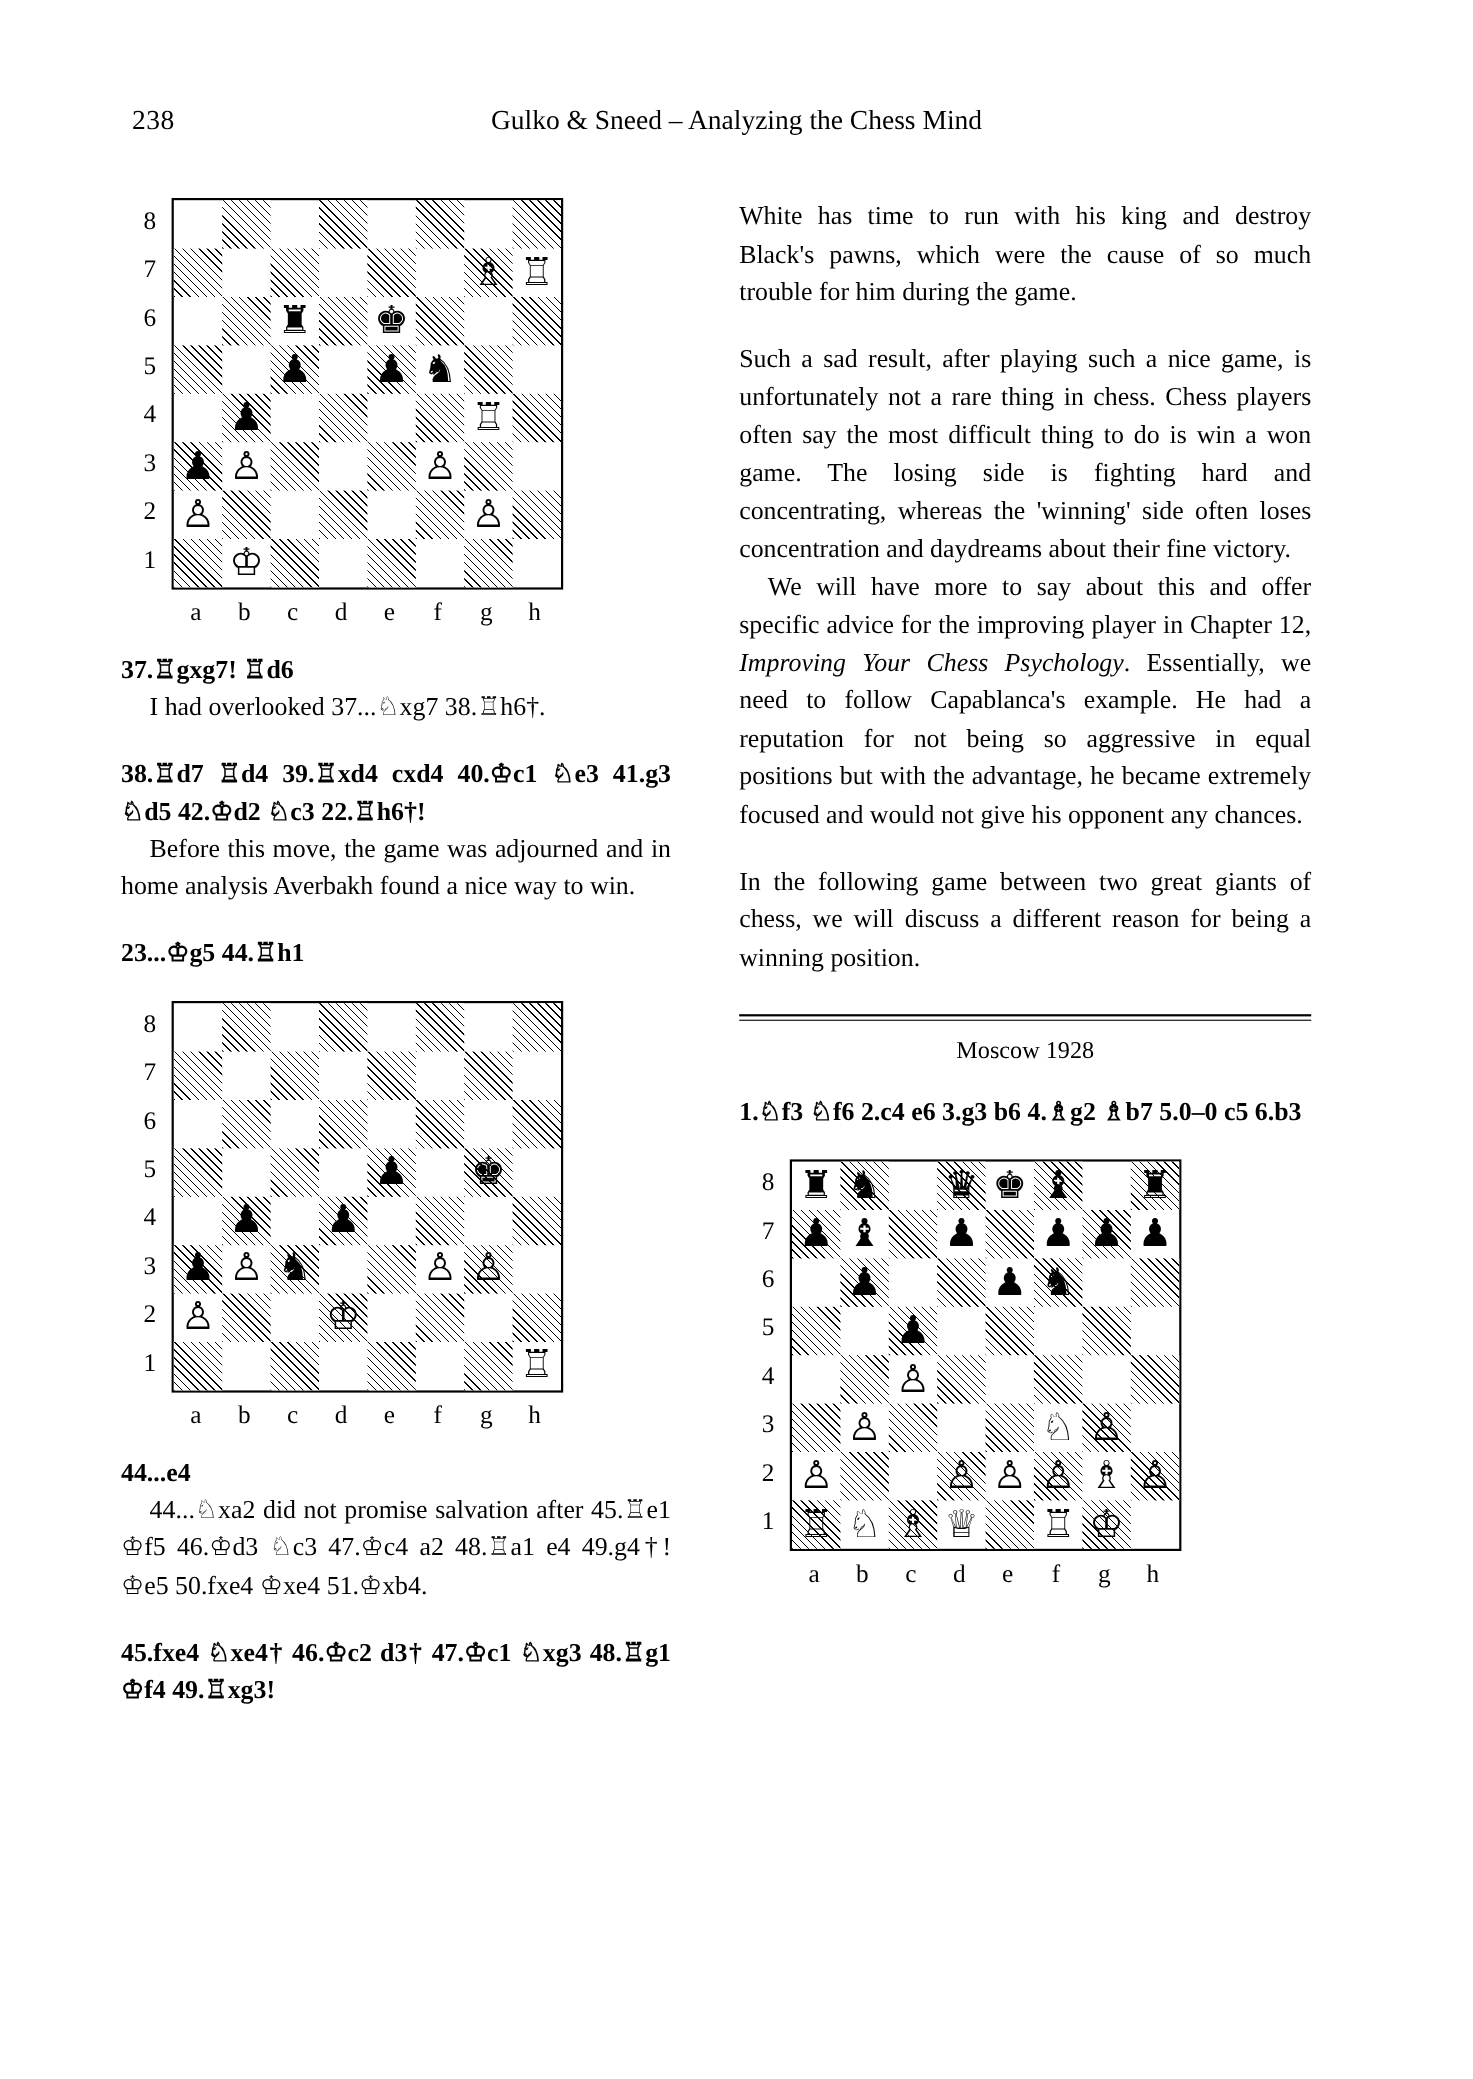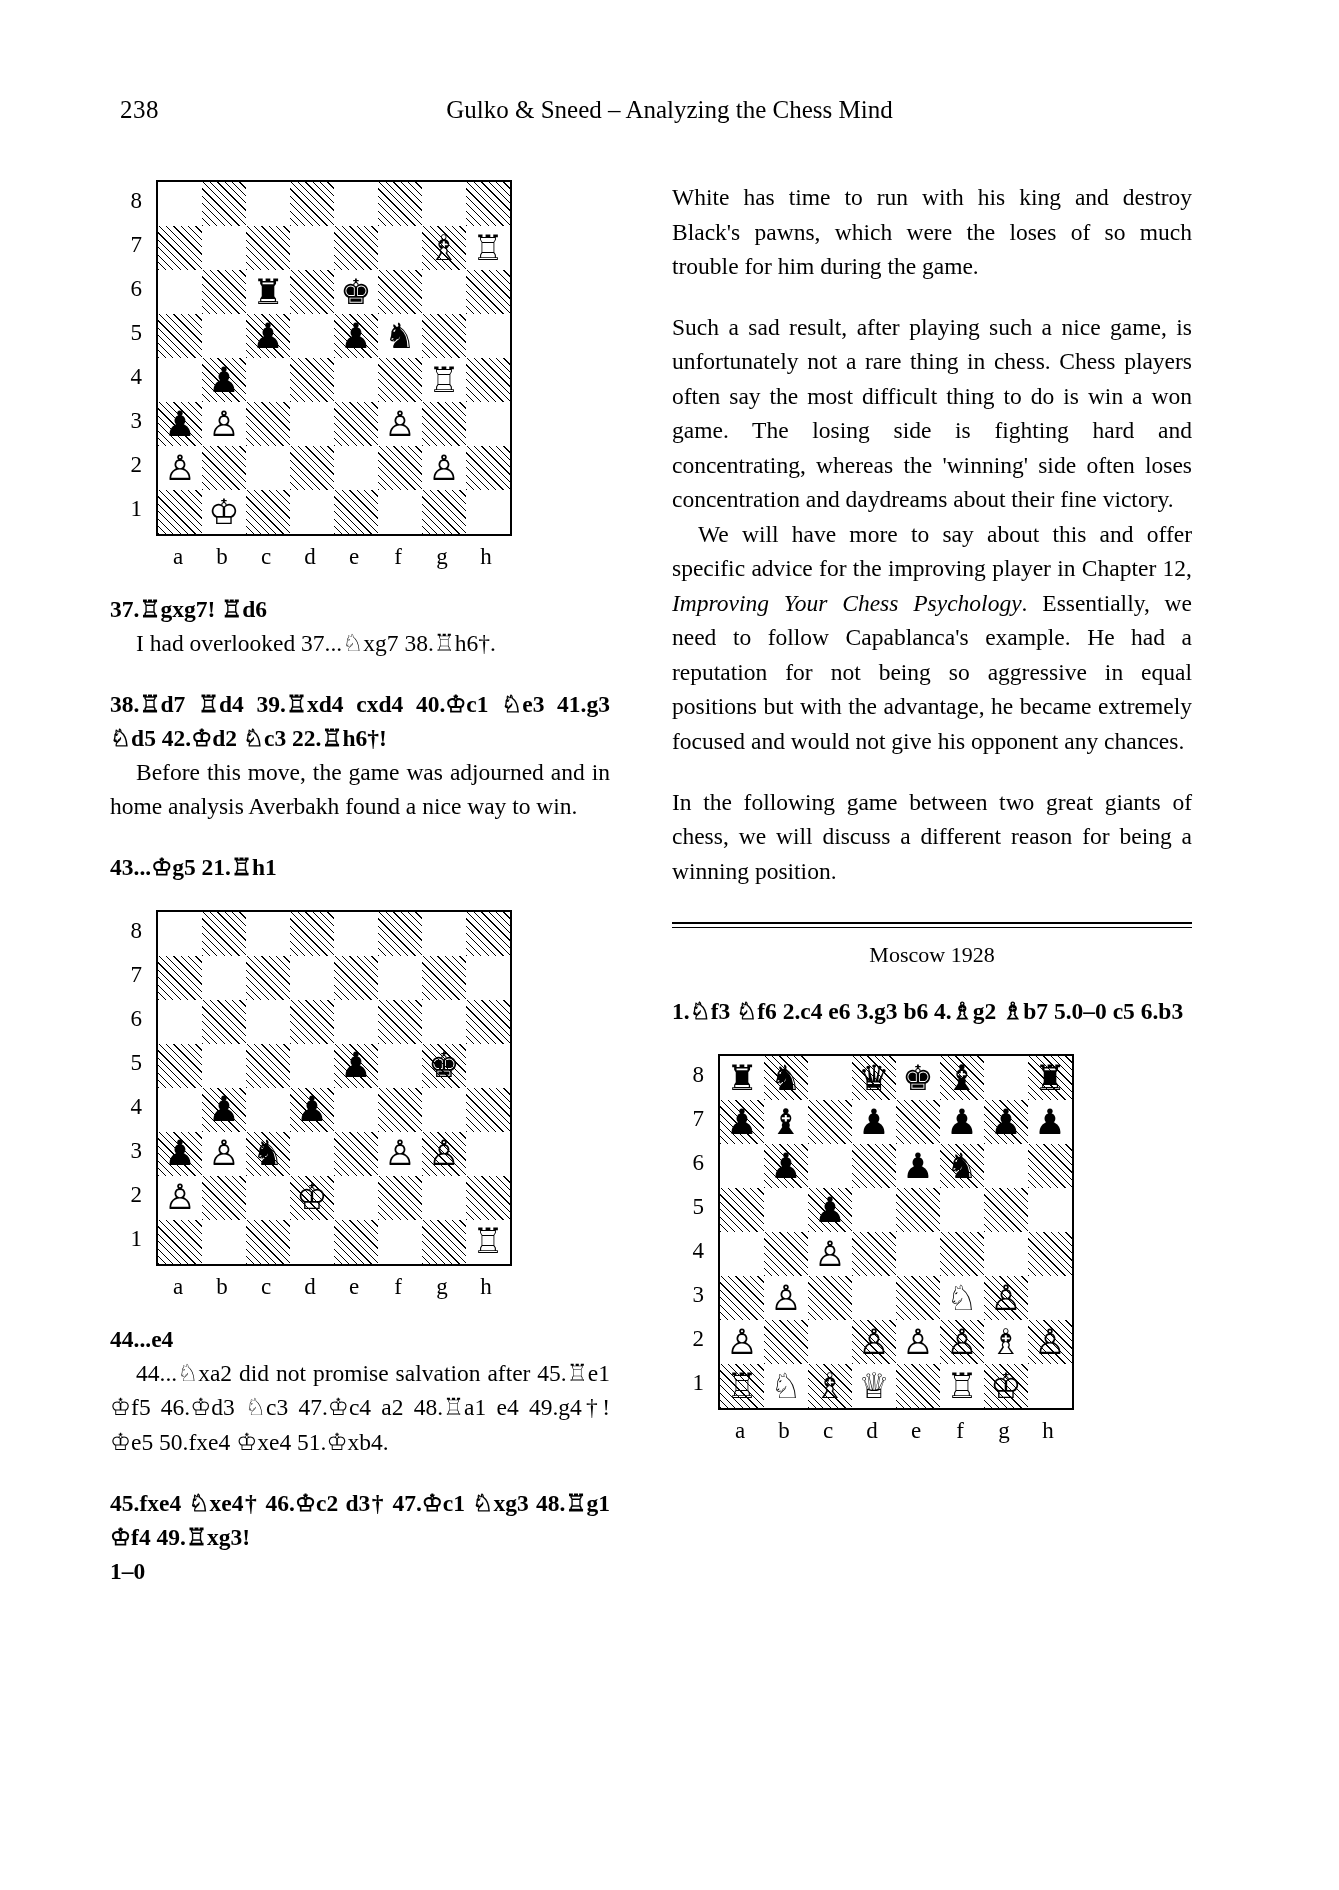--- a/index.html
+++ b/index.html
@@ -243,21 +243,21 @@
         </div>
     </div>
 
     <div class="spacer-sm"></div>
     <p class="moves">37.♖gxg7! ♖d6</p>
     <p class="body indent">I had overlooked 37...♘xg7 38.♖h6†.</p>
     <div class="spacer-md"></div>
     <p class="moves">38.♖d7  ♖d4  39.♖xd4  cxd4  40.♔c1  ♘e3 41.g3 ♘d5 42.♔d2 ♘c3 22.♖h6†!</p>
     <p class="body indent">Before this move, the game was adjourned and in home analysis Averbakh found a nice way to win.</p>
     <div class="spacer-md"></div>
-    <p class="moves">43...♔g5 21.♖h1</p>
+    <p class="moves">23...♔g5 44.♖h1</p>
 
     <div class="spacer-md"></div>
     <div class="board-wrap">
       <div id="board2-mount">
           <div style="position: relative; width: 402px; height: 396px;">
             <div class="board" style="position: absolute; left: 46px; top: 0px; width: 352px; height: 352px;">
               <div class="sq" style="left: 0px; top: 0px; width: 44px; height: 44px;"></div>
               <div class="sq dark" style="left: 44px; top: 0px; width: 44px; height: 44px;"></div>
               <div class="sq" style="left: 88px; top: 0px; width: 44px; height: 44px;"></div>
               <div class="sq dark" style="left: 132px; top: 0px; width: 44px; height: 44px;"></div>
@@ -352,25 +352,24 @@
             <div class="file-label" style="left: 354px; width: 44px; top: 364px;">h</div>
           </div>
         </div>
     </div>
 
     <div class="spacer-sm"></div>
     <p class="moves">44...e4</p>
     <p class="body indent">44...♘xa2 did not promise salvation after 45.♖e1 ♔f5 46.♔d3 ♘c3 47.♔c4 a2 48.♖a1 e4 49.g4†! ♔e5 50.fxe4 ♔xe4 51.♔xb4.</p>
     <div class="spacer-md"></div>
     <p class="moves">45.fxe4 ♘xe4† 46.♔c2 d3† 47.♔c1 ♘xg3 48.♖g1 ♔f4 49.♖xg3!</p>
-    <p class="moves">1–0</p>
   </div>
 
   <div class="col col-right">
-    <p class="body">White has time to run with his king and destroy Black's pawns, which were the loses of so much trouble for him during the game.</p>
+    <p class="body">White has time to run with his king and destroy Black's pawns, which were the cause of so much trouble for him during the game.</p>
     <div class="spacer-md"></div>
     <p class="body">Such a sad result, after playing such a nice game, is unfortunately not a rare thing in chess. Chess players often say the most difficult thing to do is win a won game. The losing side is fighting hard and concentrating, whereas the 'winning' side often loses concentration and daydreams about their fine victory.</p>
     <p class="body indent"><span>We will have more to say about this and offer specific advice for the improving player in Chapter 12, </span><em>Improving Your Chess Psychology</em><span>. Essentially, we need to follow Capablanca's example. He had a reputation for not being so aggressive in equal positions but with the advantage, he became extremely focused and would not give his opponent any chances.</span></p>
     <div class="spacer-md"></div>
     <p class="body">In the following game between two great giants of chess, we will discuss a different reason for being a winning position.</p>
 
     <div class="spacer-lg"></div>
     <div class="rule-double"></div>
     <p class="game-sub">Moscow 1928</p>
     <p class="moves">1.♘f3 ♘f6 2.c4 e6 3.g3 b6 4.♗g2 ♗b7 5.0–0 c5 6.b3</p>

